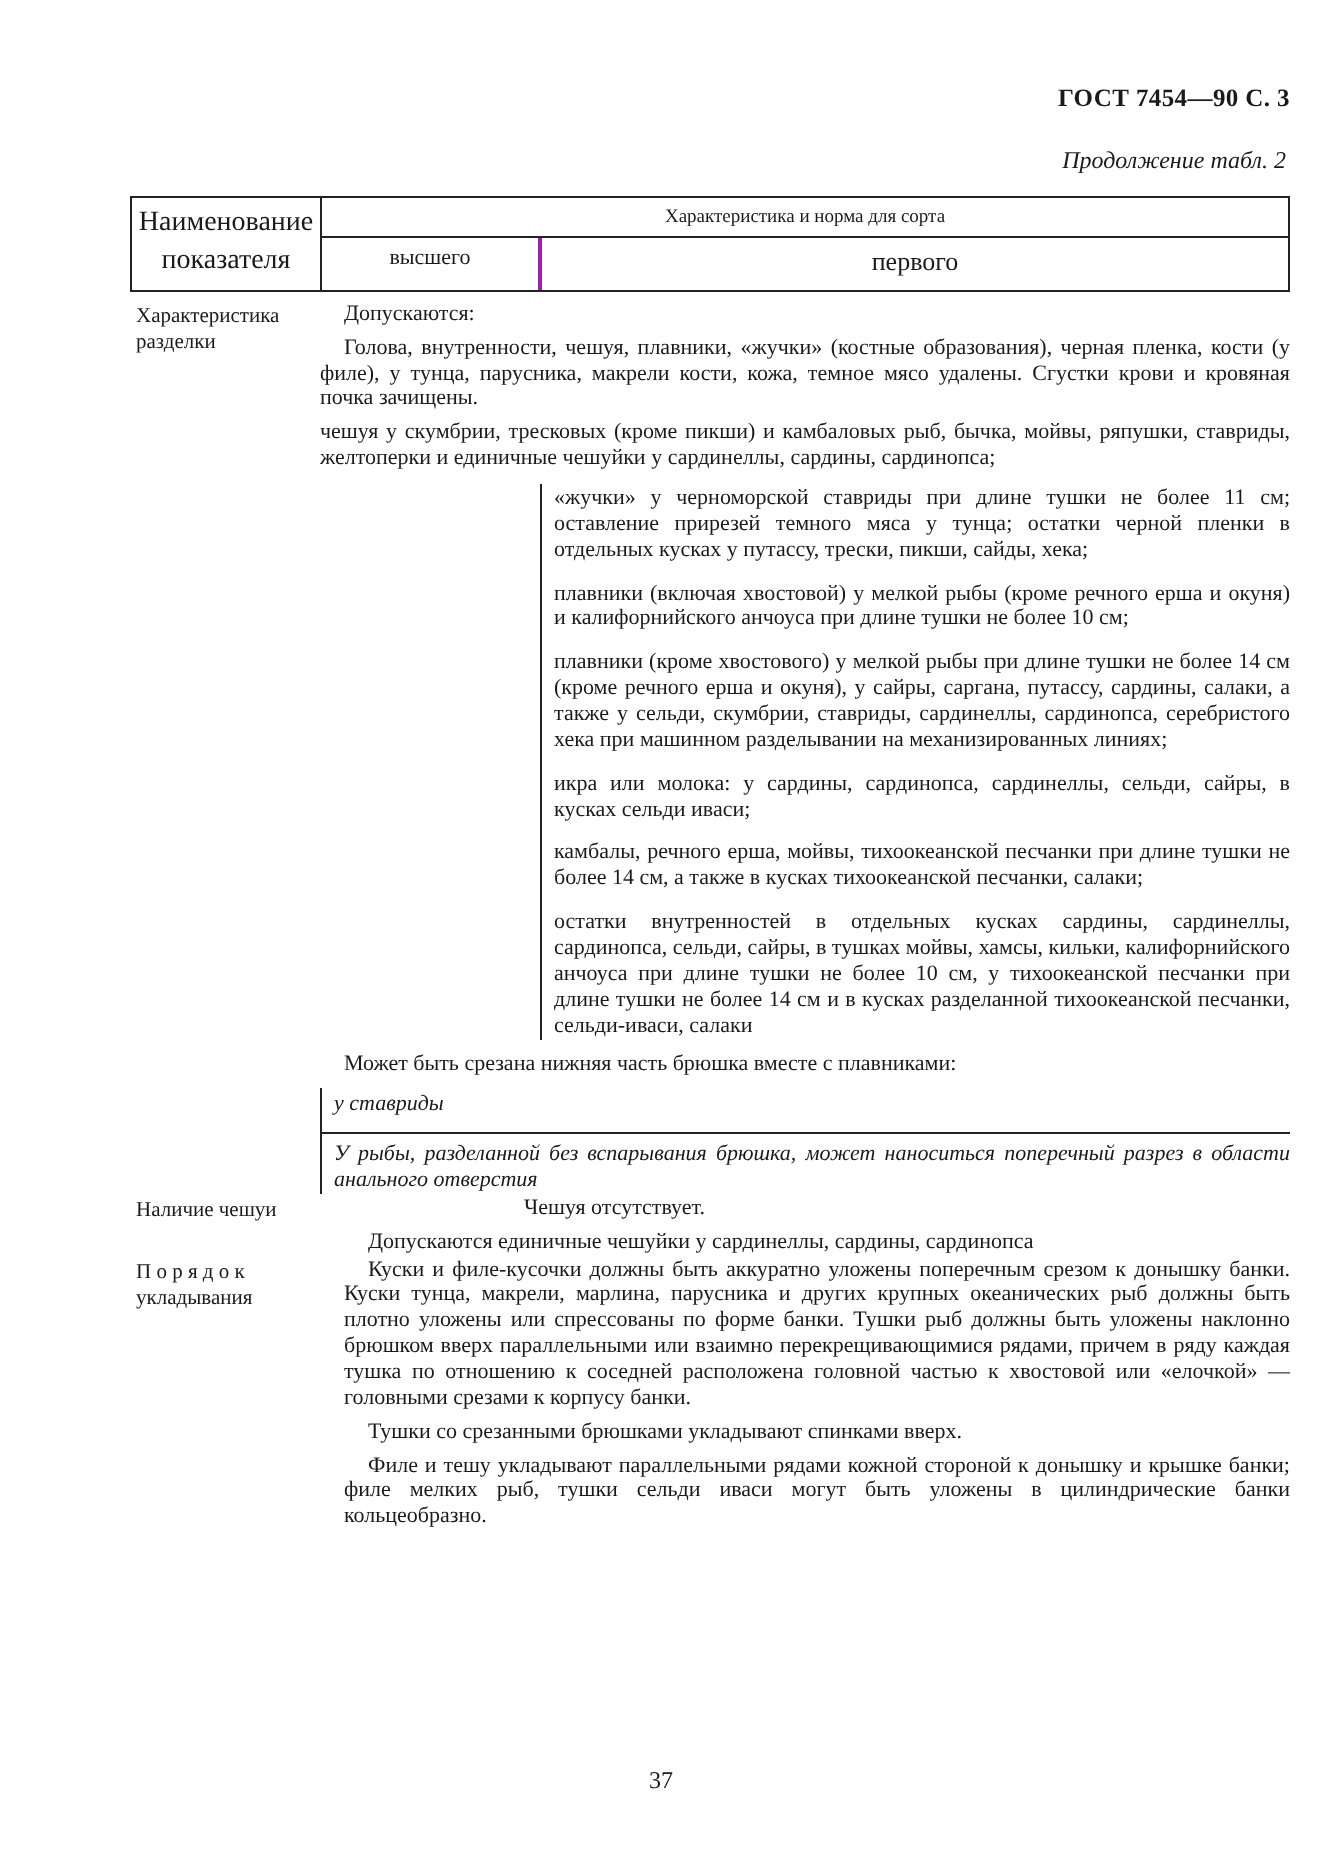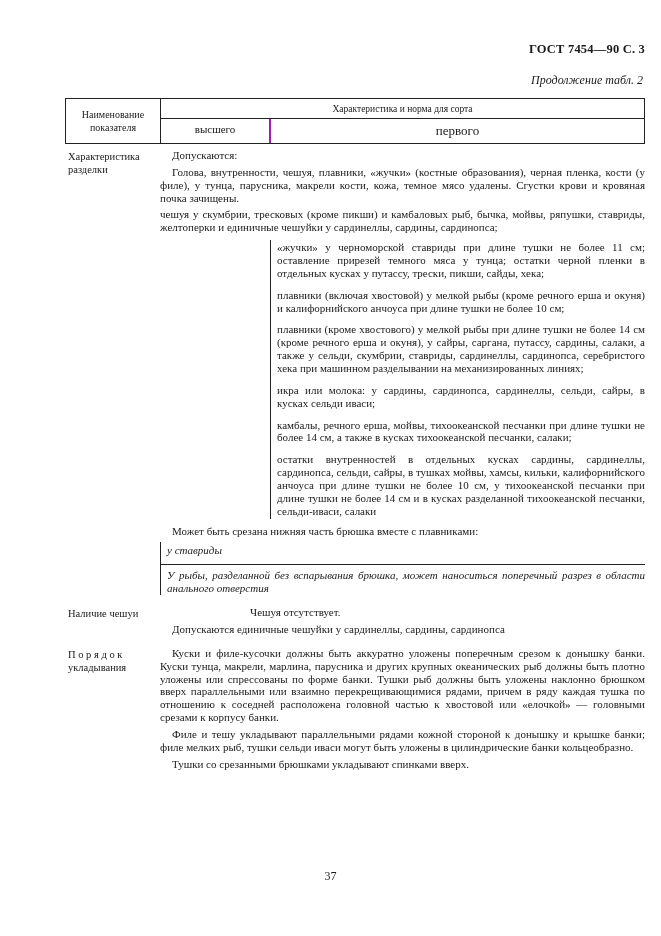--- a/index.html
+++ b/index.html
@@ -25,41 +25,41 @@
     font-size:12px;
     margin:16px 2px 10px 0;
   }
   
   .thead { display:flex; border:1px solid #222; }
   .th-indicator {
     width:95px; flex:0 0 95px;
     border-right:1px solid #222;
     display:flex; align-items:center; justify-content:center;
     text-align:center;
-    font-size:10px; line-height:1.35;
+    font-size:14px; line-height:1.35;
     padding:4px 6px;
   }
   .th-right { flex:1; display:flex; flex-direction:column; }
   .th-char {
     text-align:center;
     font-size:9.5px;
     padding:5px 4px 4px;
     border-bottom:1px solid #222;
   }
   .th-grades { display:flex; flex:1; }
   .th-highest {
     width:110px; flex:0 0 110px;
     border-right:2px solid #a21caf;
     text-align:center; font-size:11px; padding:4px 2px;
   }
   .th-first { flex:1; text-align:center; font-size:13px; padding:4px 2px; }
   
   .tbody { padding-top:5px; }
   .trow { display:flex; }
-  .trow + .trow { margin-top:11px; }
+  .trow + .trow { margin-top:1px;gap:12px; }
   .tlabel {
     width:95px; flex:0 0 95px;
     font-size:10.5px; line-height:1.25;
     padding:1px 8px 0 3px;
   }
   .tcontent {
     flex:1;
     font-size:11px; line-height:1.17;
     text-align:justify;
   }
@@ -79,21 +79,21 @@
     width:110px; flex:0 0 110px;
     padding:2px 8px 0 6px;
     text-align:justify;
   }
   .split-right { flex:1; border-left:1px solid #222;font-style:italic; }
   .split-right .line1 { padding:2px 0 7px 6px; }
   .split-right .line2 { border-top:1px solid #222; padding:4px 0 0 6px; margin-top:0 !important; }
   .scales-line1 { margin-left:90px; }
   .page-number {
     position:absolute;
-    bottom:28px; left:0; right:0;
+    bottom:14px; left:0; right:0;
     text-align:center;
     font-size:12px;
   }
 </style>
 </head>
 <body>
 
 <div class="page">
 
   <div class="doc-ref">ГОСТ 7454—90 С. 3</div>
@@ -146,22 +146,22 @@
         <div class="tcontent">
           <p class="scales-line1">Чешуя отсутствует.</p>
           <p class="ind">Допускаются единичные чешуйки у сардинеллы, сардины, сардинопса</p>
         </div>
       </div>
 
       <div class="trow">
         <div class="tlabel">П о р я д о к укладывания</div>
         <div class="tcontent">
           <p class="ind">Куски и филе-кусочки должны быть аккуратно уложены поперечным срезом к донышку банки. Куски тунца, макрели, марлина, парусника и других крупных океанических рыб должны быть плотно уложены или спрессованы по форме банки. Тушки рыб должны быть уложены наклонно брюшком вверх параллельными или взаимно перекрещивающимися рядами, причем в ряду каждая тушка по отношению к соседней расположена головной частью к хвостовой или «елочкой» — головными срезами к корпусу банки.</p>
+          <p class="ind">Тушки со срезанными брюшками укладывают спинками вверх.</p>
           <p class="ind">Филе и тешу укладывают параллельными рядами кожной стороной к донышку и крышке банки; филе мелких рыб, тушки сельди иваси могут быть уложены в цилиндрические банки кольцеобразно.</p>
-          <p class="ind">Тушки со срезанными брюшками укладывают спинками вверх.</p>
         </div>
       </div>
 
     </div>
   </div>
 
   <div class="page-number">37</div>
 
 </div>
 

